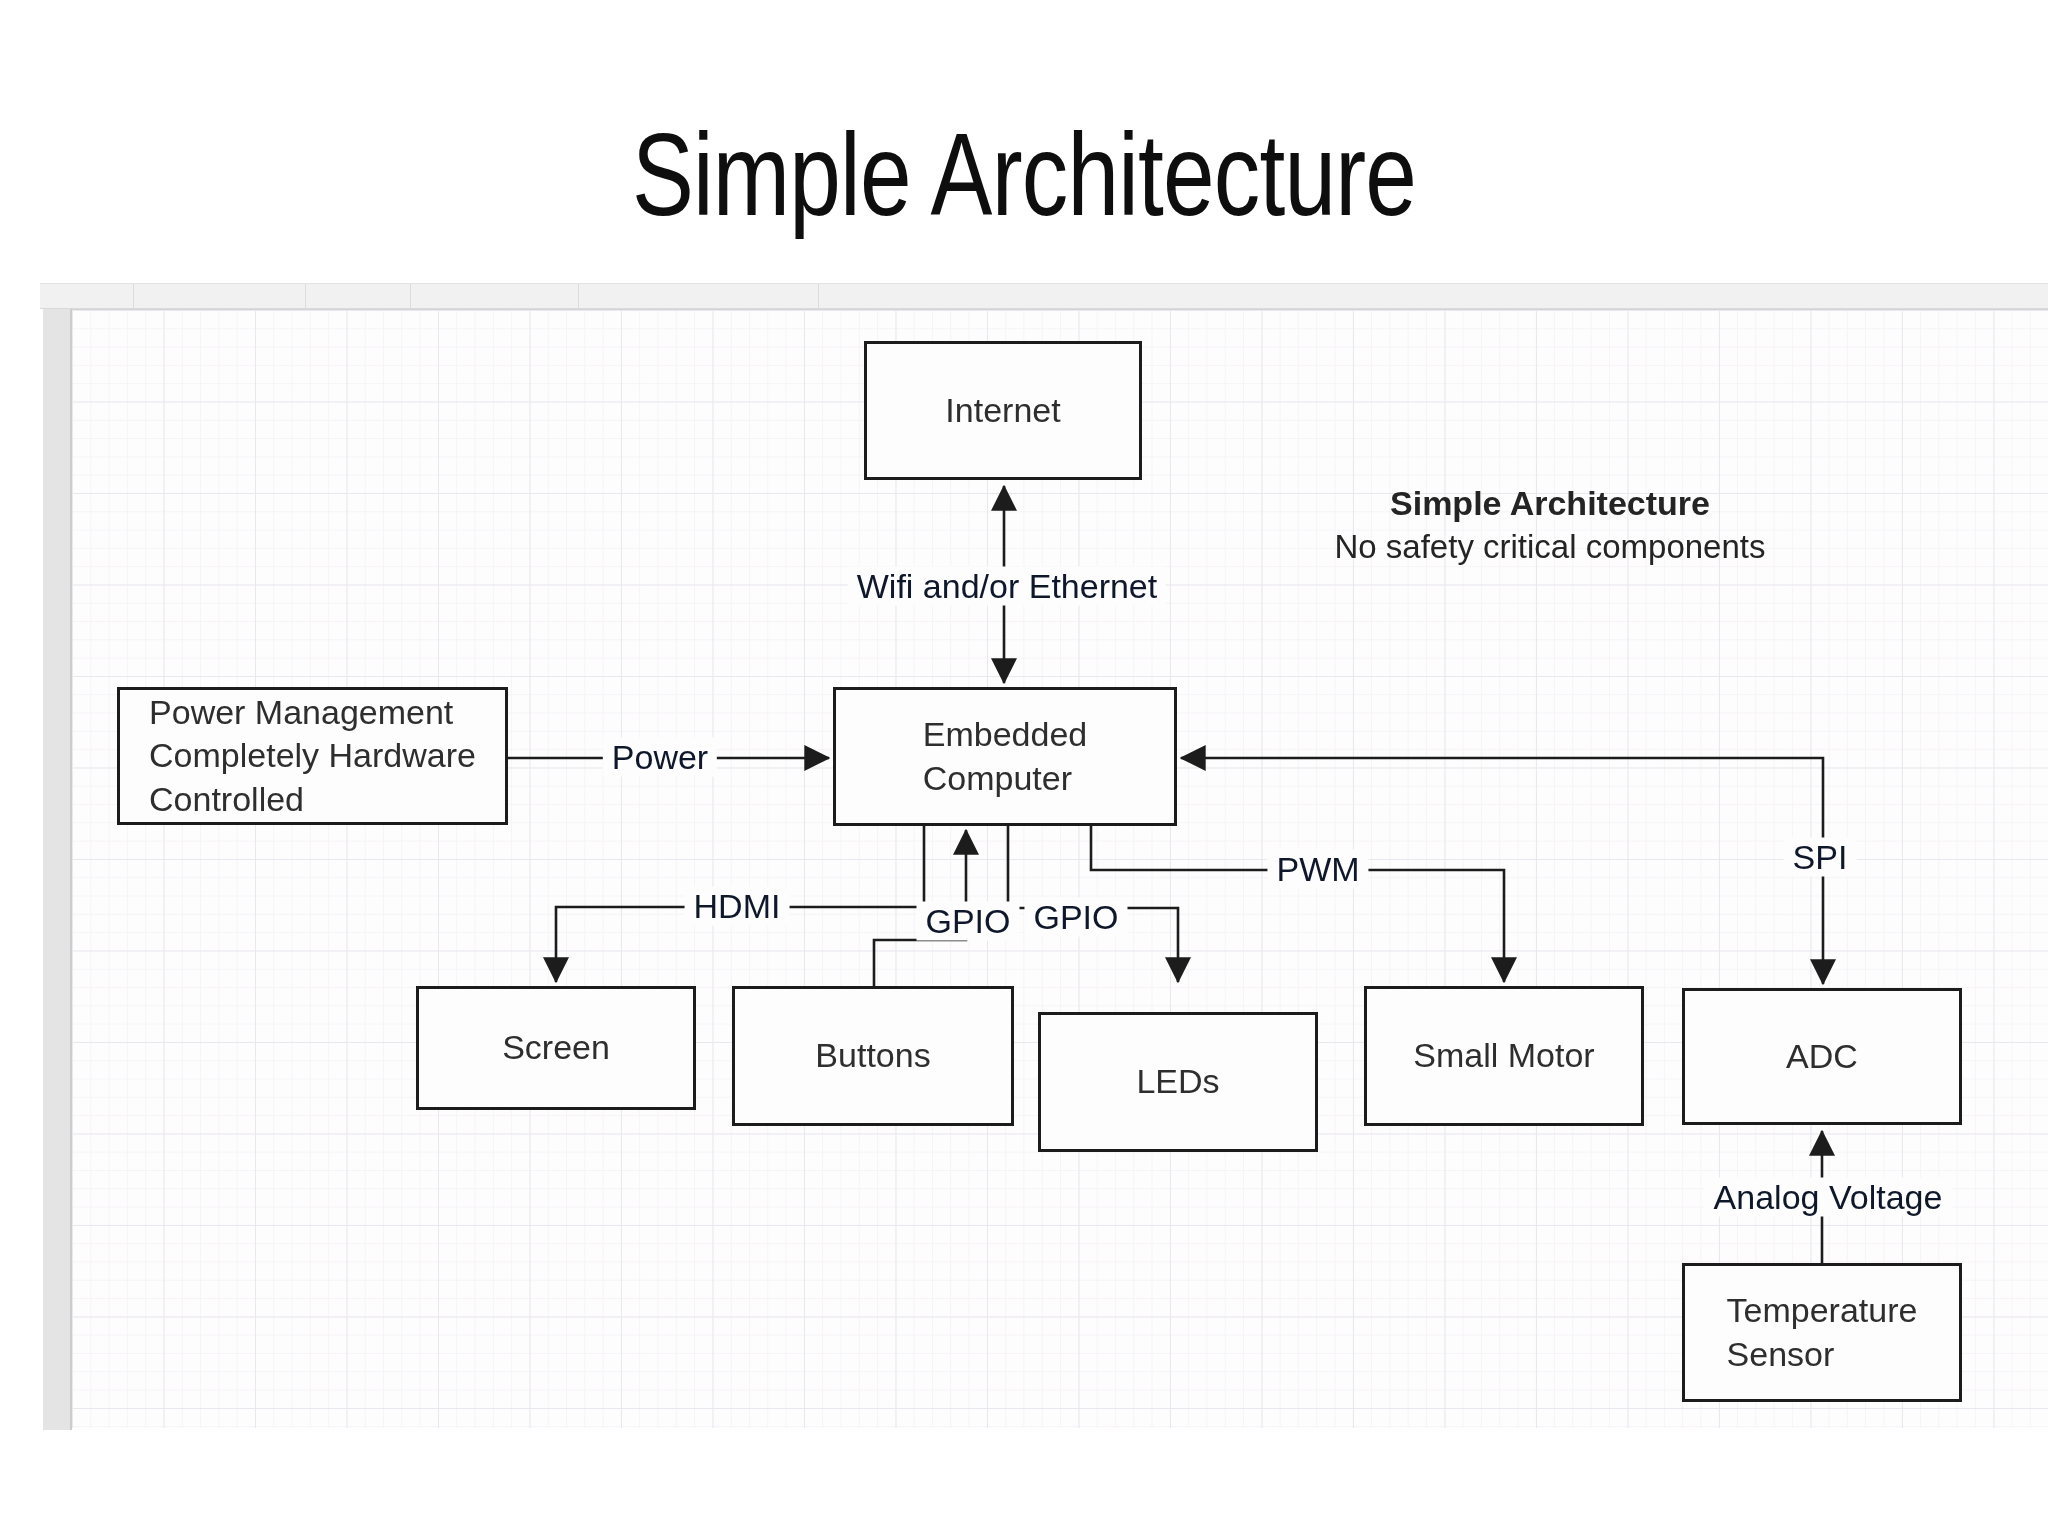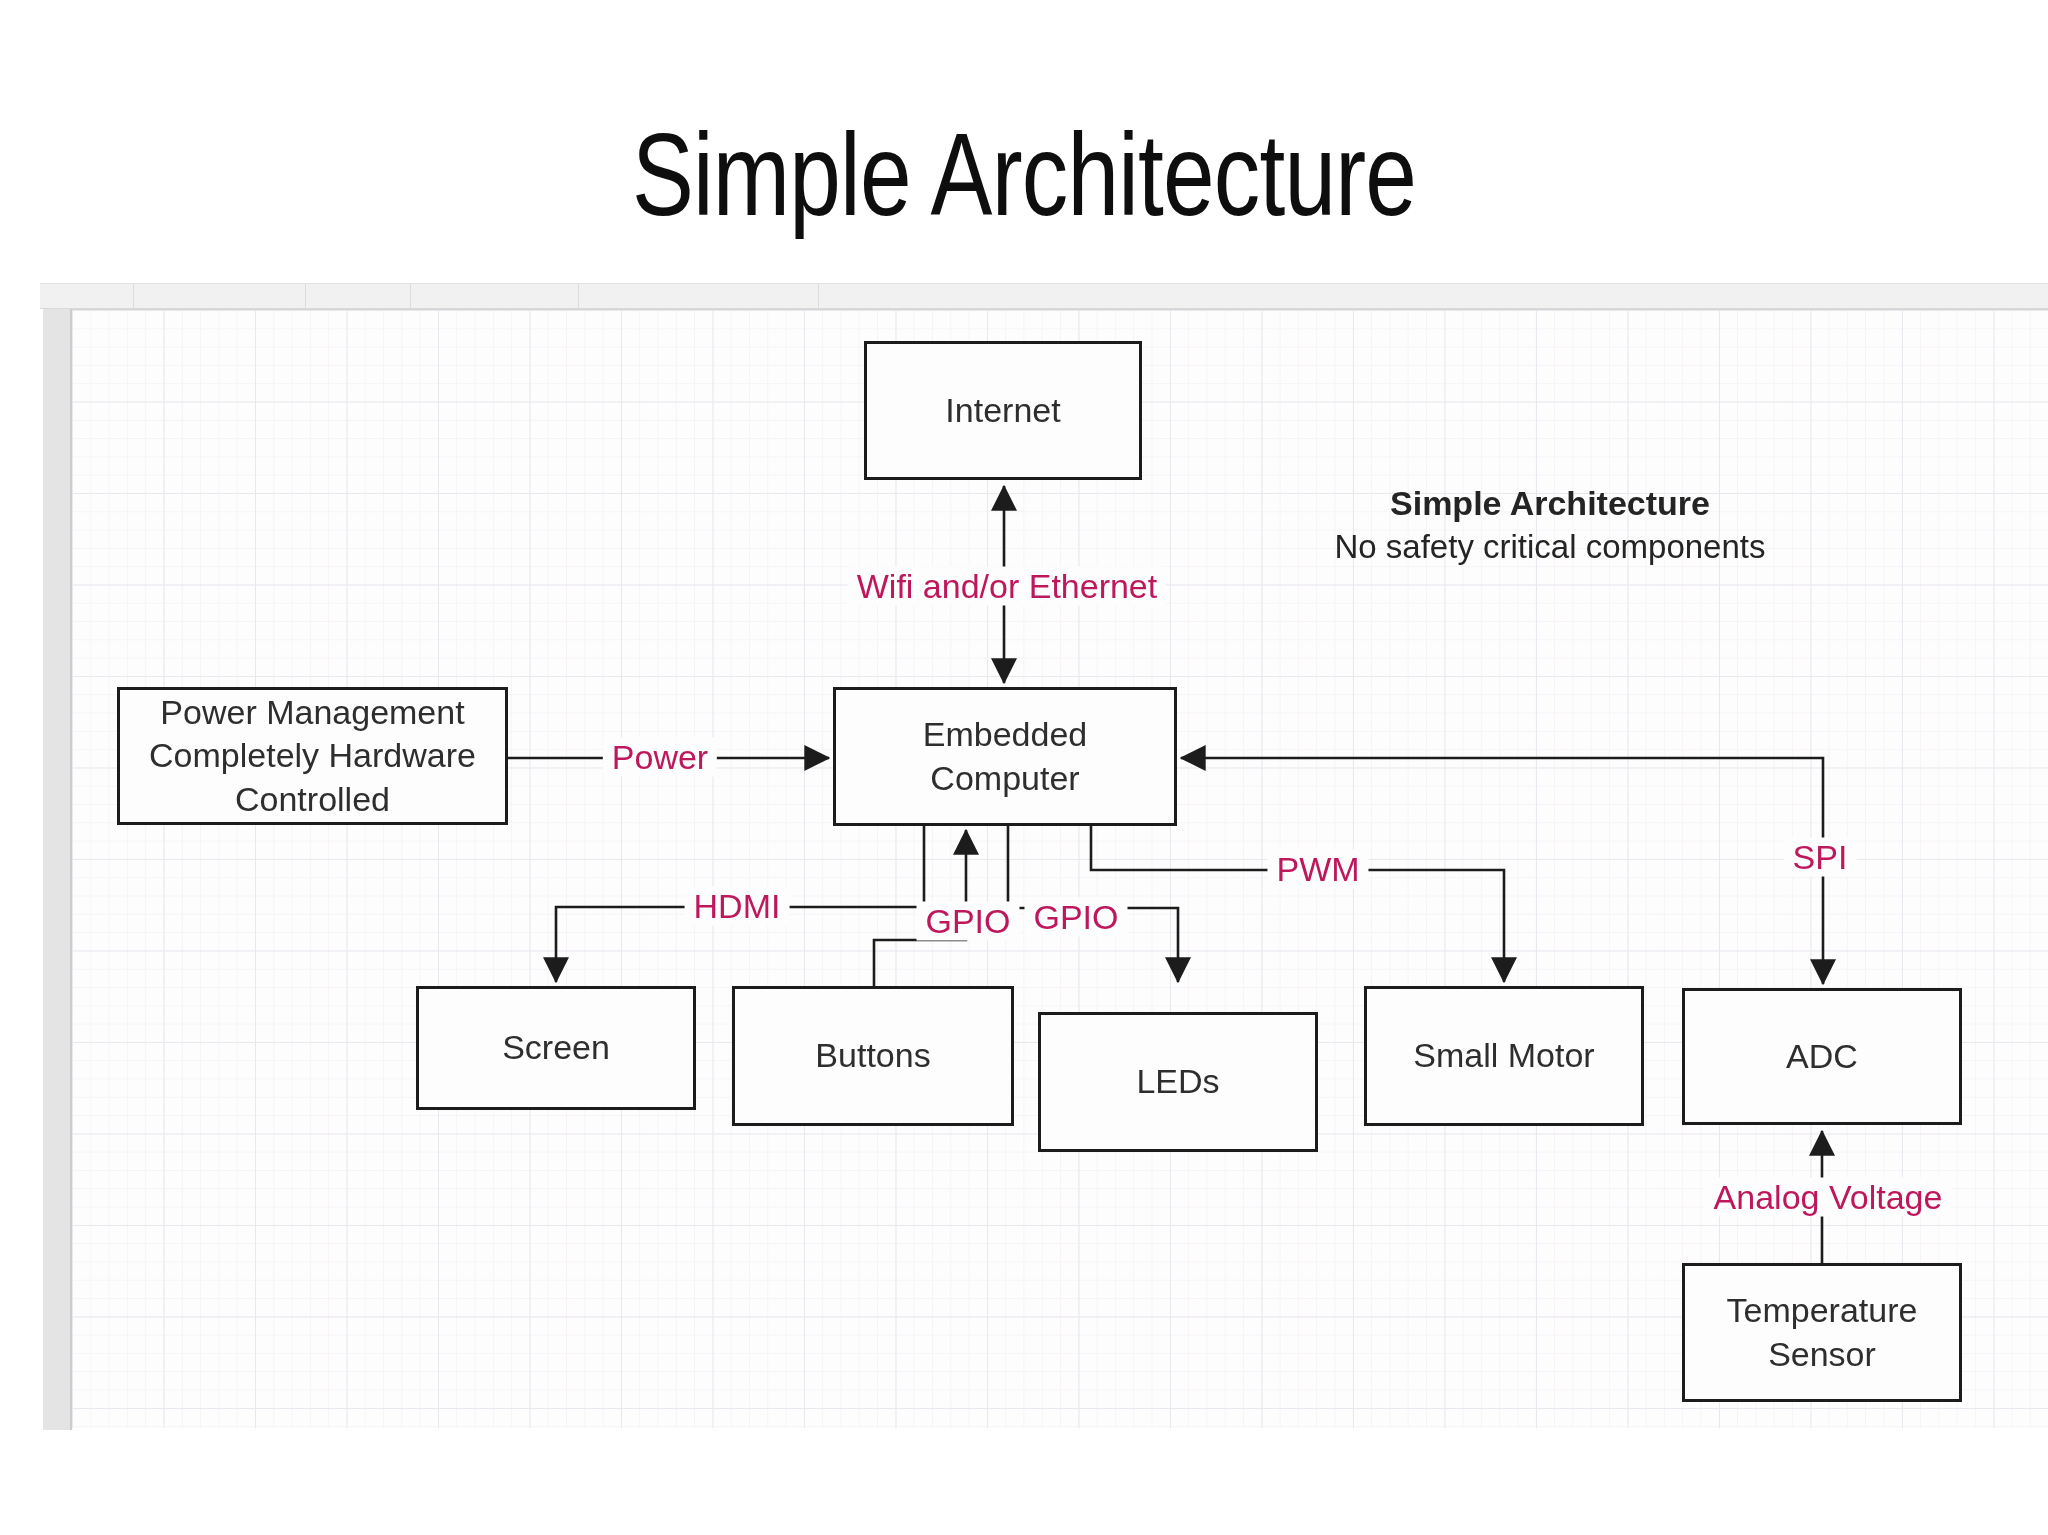--- a/index.html
+++ b/index.html
@@ -37,25 +37,25 @@
     background-size:91.5px 91.5px,91.5px 91.5px,18.3px 18.3px,18.3px 18.3px;
     border-top:1px solid #d5d5d5;
   }
   
   svg.wires{position:absolute;left:0;top:0;width:2048px;height:1535px;pointer-events:none;}
   .node{
     position:absolute;background:#fdfdfe;border:3px solid #1c1c1c;
     display:flex;align-items:center;justify-content:center;box-sizing:border-box;
   }
   .node-label{
-    font-size:34px;line-height:1.28;text-align:center;color:#2e2e2e;white-space:pre-line;
+    font-size:34px;line-height:1.28;color:#2e2e2e;white-space:pre-line;
   }
   .edge-label{
     position:absolute;transform:translate(-50%,-50%);
-    background:#fdfdfe;padding:0 9px;font-size:34px;color:#be185d;white-space:nowrap;text-align:center;
+    background:#fdfdfe;padding:0 9px;font-size:34px;color:#0f172a;white-space:nowrap;text-align:center;
   }
   .annotation{
     position:absolute;left:1290px;top:481px;width:520px;
     text-align:center;font-size:33px;line-height:44px;color:#242424;
   }
   .annotation .ann-title{font-weight:700;font-size:34px;}
 </style>
 </head>
 <body>
 

